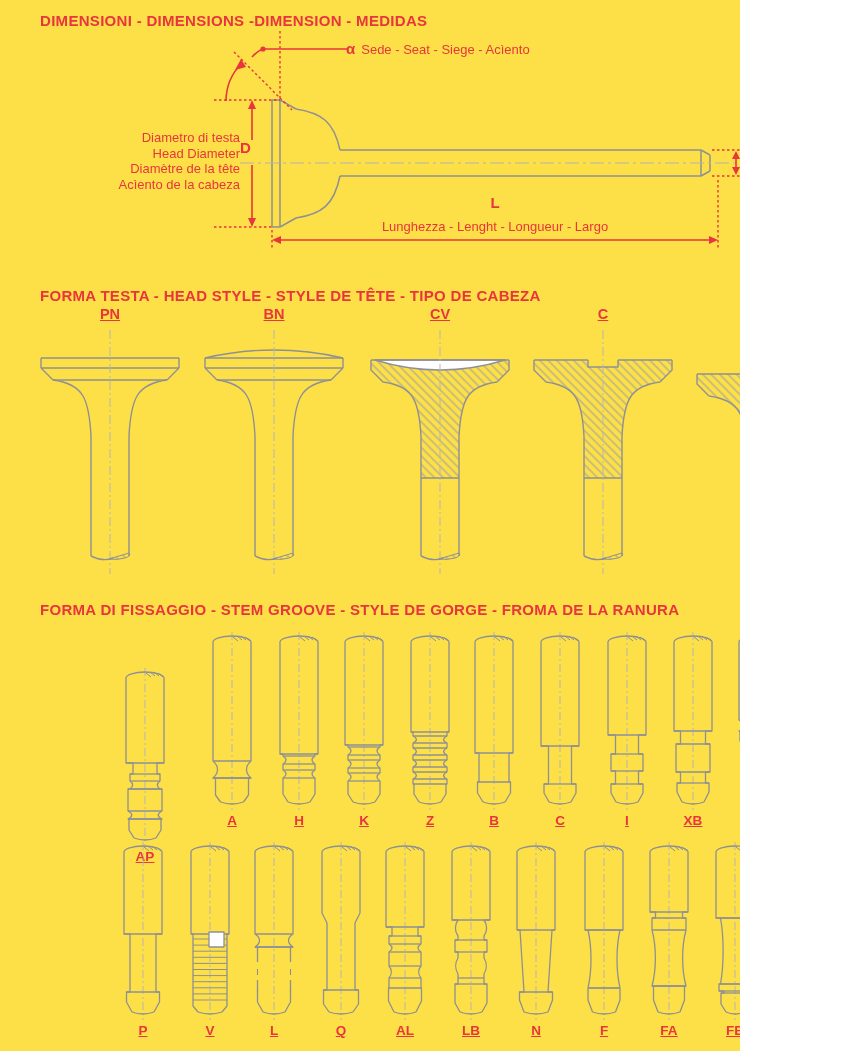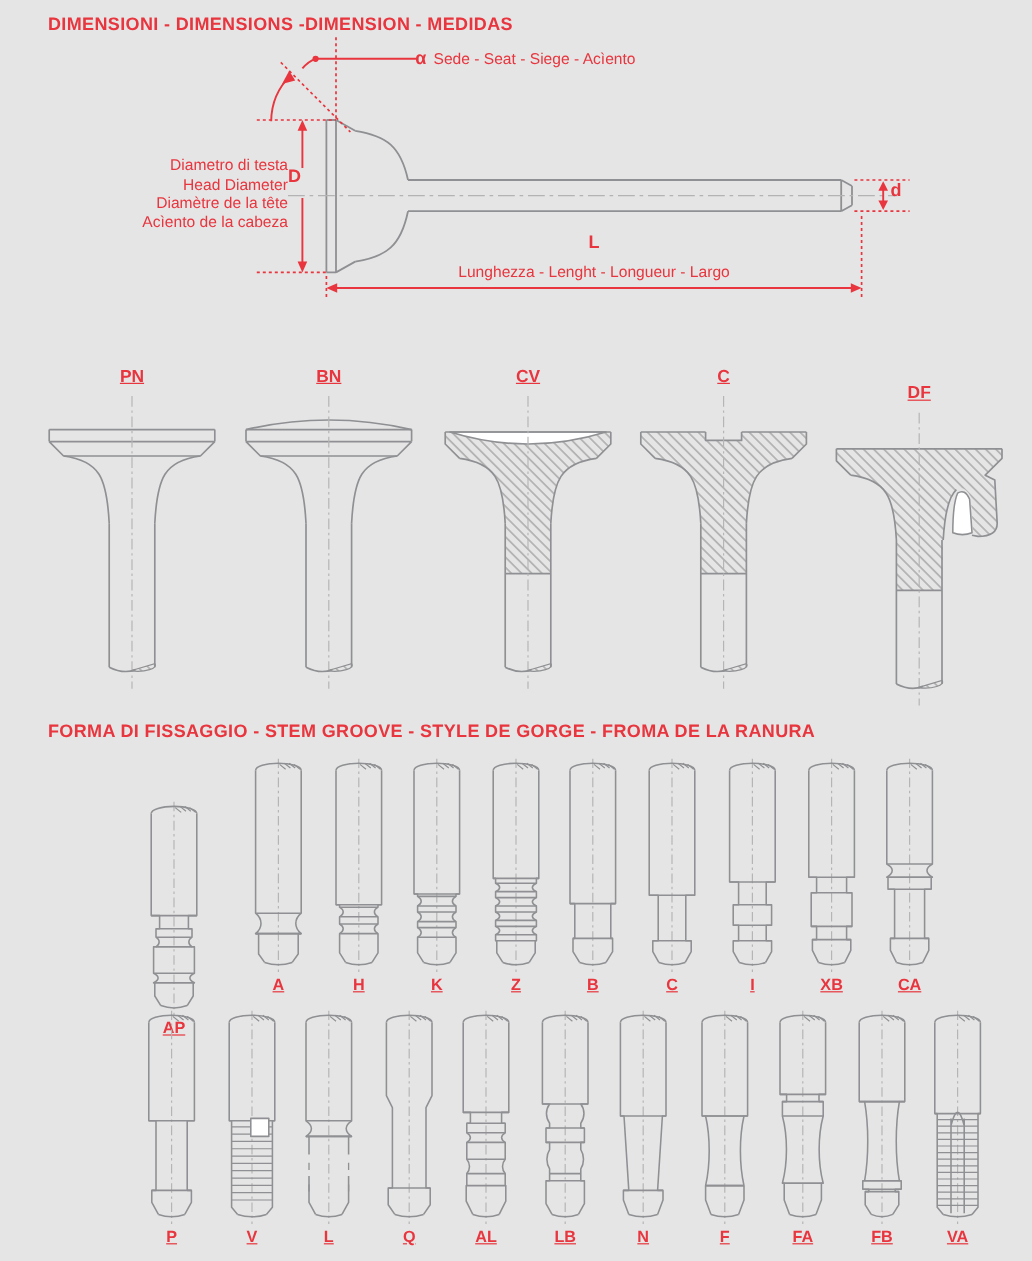--- a/index.html
+++ b/index.html
@@ -1,16 +1,16 @@
 <!DOCTYPE html>
 <html><head>
 <meta charset="utf-8">
 <style>
   html,body{margin:0;padding:0;background:#fff;}
-  .page{position:relative;width:860px;height:1051px;background:#e5e5e5;overflow:hidden;
+  .page{position:relative;width:740px;height:1051px;background:#fde047;overflow:hidden;
         font-family:"Liberation Sans",sans-serif;}
   .sec-title{position:absolute;left:40px;font-size:15px;font-weight:700;
              letter-spacing:.3px;color:#e8353e;white-space:nowrap;}
   .red-lines{position:absolute;color:#e8353e;font-size:13px;line-height:15.5px;
              text-align:right;white-space:nowrap;}
   .dim-letter{position:absolute;color:#e8353e;font-size:15px;font-weight:700;}
   .alpha-row{position:absolute;left:346px;top:40px;color:#e8353e;font-size:13px;
              white-space:nowrap;display:flex;align-items:baseline;gap:6px;}
   .alpha-row b{font-size:15px;font-weight:700;}
   .center-text{position:absolute;color:#e8353e;text-align:center;}
@@ -87,20 +87,21 @@
       <div>Diamètre de la tête</div>
       <div>Acìento de la cabeza</div>
     </div>
   <div class="dim-letter" style="left:240px;top:139px">D</div>
 
   <div class="dim-letter" style="left:742px;top:150px">d</div>
 
   <div class="center-text" style="left:460px;top:194px;width:70px;font-size:15px;font-weight:700">L</div>
   <div class="center-text" style="left:290px;top:219px;width:410px;font-size:13px">Lunghezza - Lenght - Longueur - Largo</div>
 
+  <div class="sec-title" style="top:287px">FORMA TESTA - HEAD STYLE - STYLE DE TÊTE - TIPO DE CABEZA</div>
   <div id="head-figs">
       <div class="head-fig" style="left:25px;top:306px">
      <div class="fig-label">PN</div>
      <svg width="170" height="258" viewBox="0 0 170 258">
           <path fill="none" stroke="#8f9093" stroke-width="1.4" stroke-linejoin="round" d="M16,32 H154 M16,42 H154 M16,32 V42 M154,32 V42 M16,42 L28,54 M154,42 L142,54 M28,54 H142"></path>
           <path fill="none" stroke="#8f9093" stroke-width="1.4" stroke-linejoin="round" d="M28,54 C58,58 64,72 66,110 M142,54 C112,58 106,72 104,110"></path>
           <line x1="85" y1="4" x2="85" y2="248" stroke="#b5b5b5" stroke-width="1" stroke-dasharray="9 3 2 3"></line>
           <path fill="none" stroke="#8f9093" stroke-width="1.4" stroke-linejoin="round" d="M66,110 V230 M104,110 V230"></path>
           <path fill="none" stroke="#8f9093" stroke-width="1.4" stroke-linejoin="round" d="M66,230 Q78,236 88,232"></path>
           <path d="M84,233 a15,5 0 0 0 20,-6 z" fill="url(#hatch)" stroke="#8f9093" stroke-width="1"></path>

